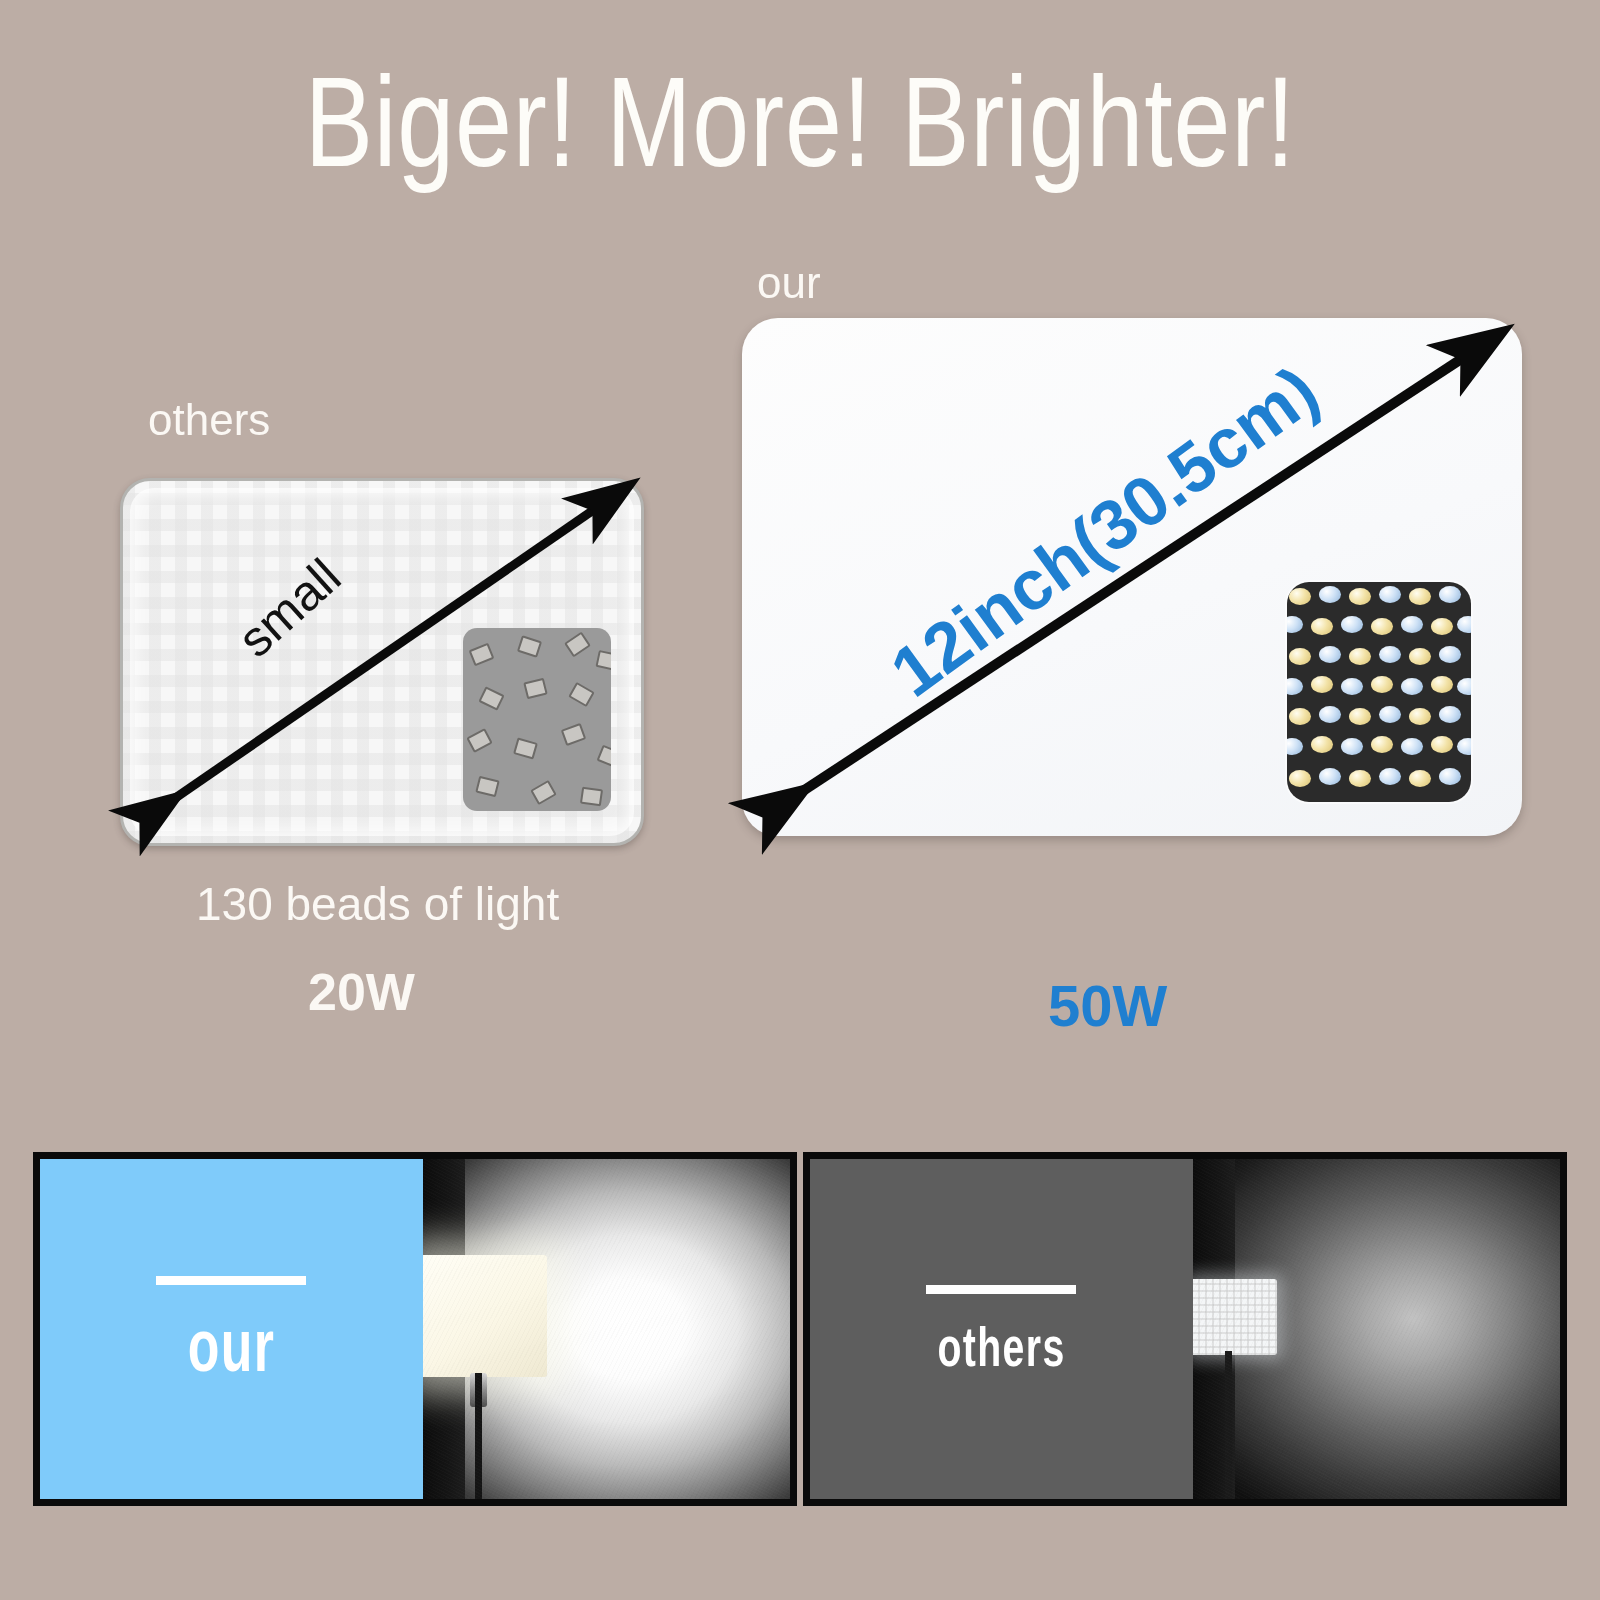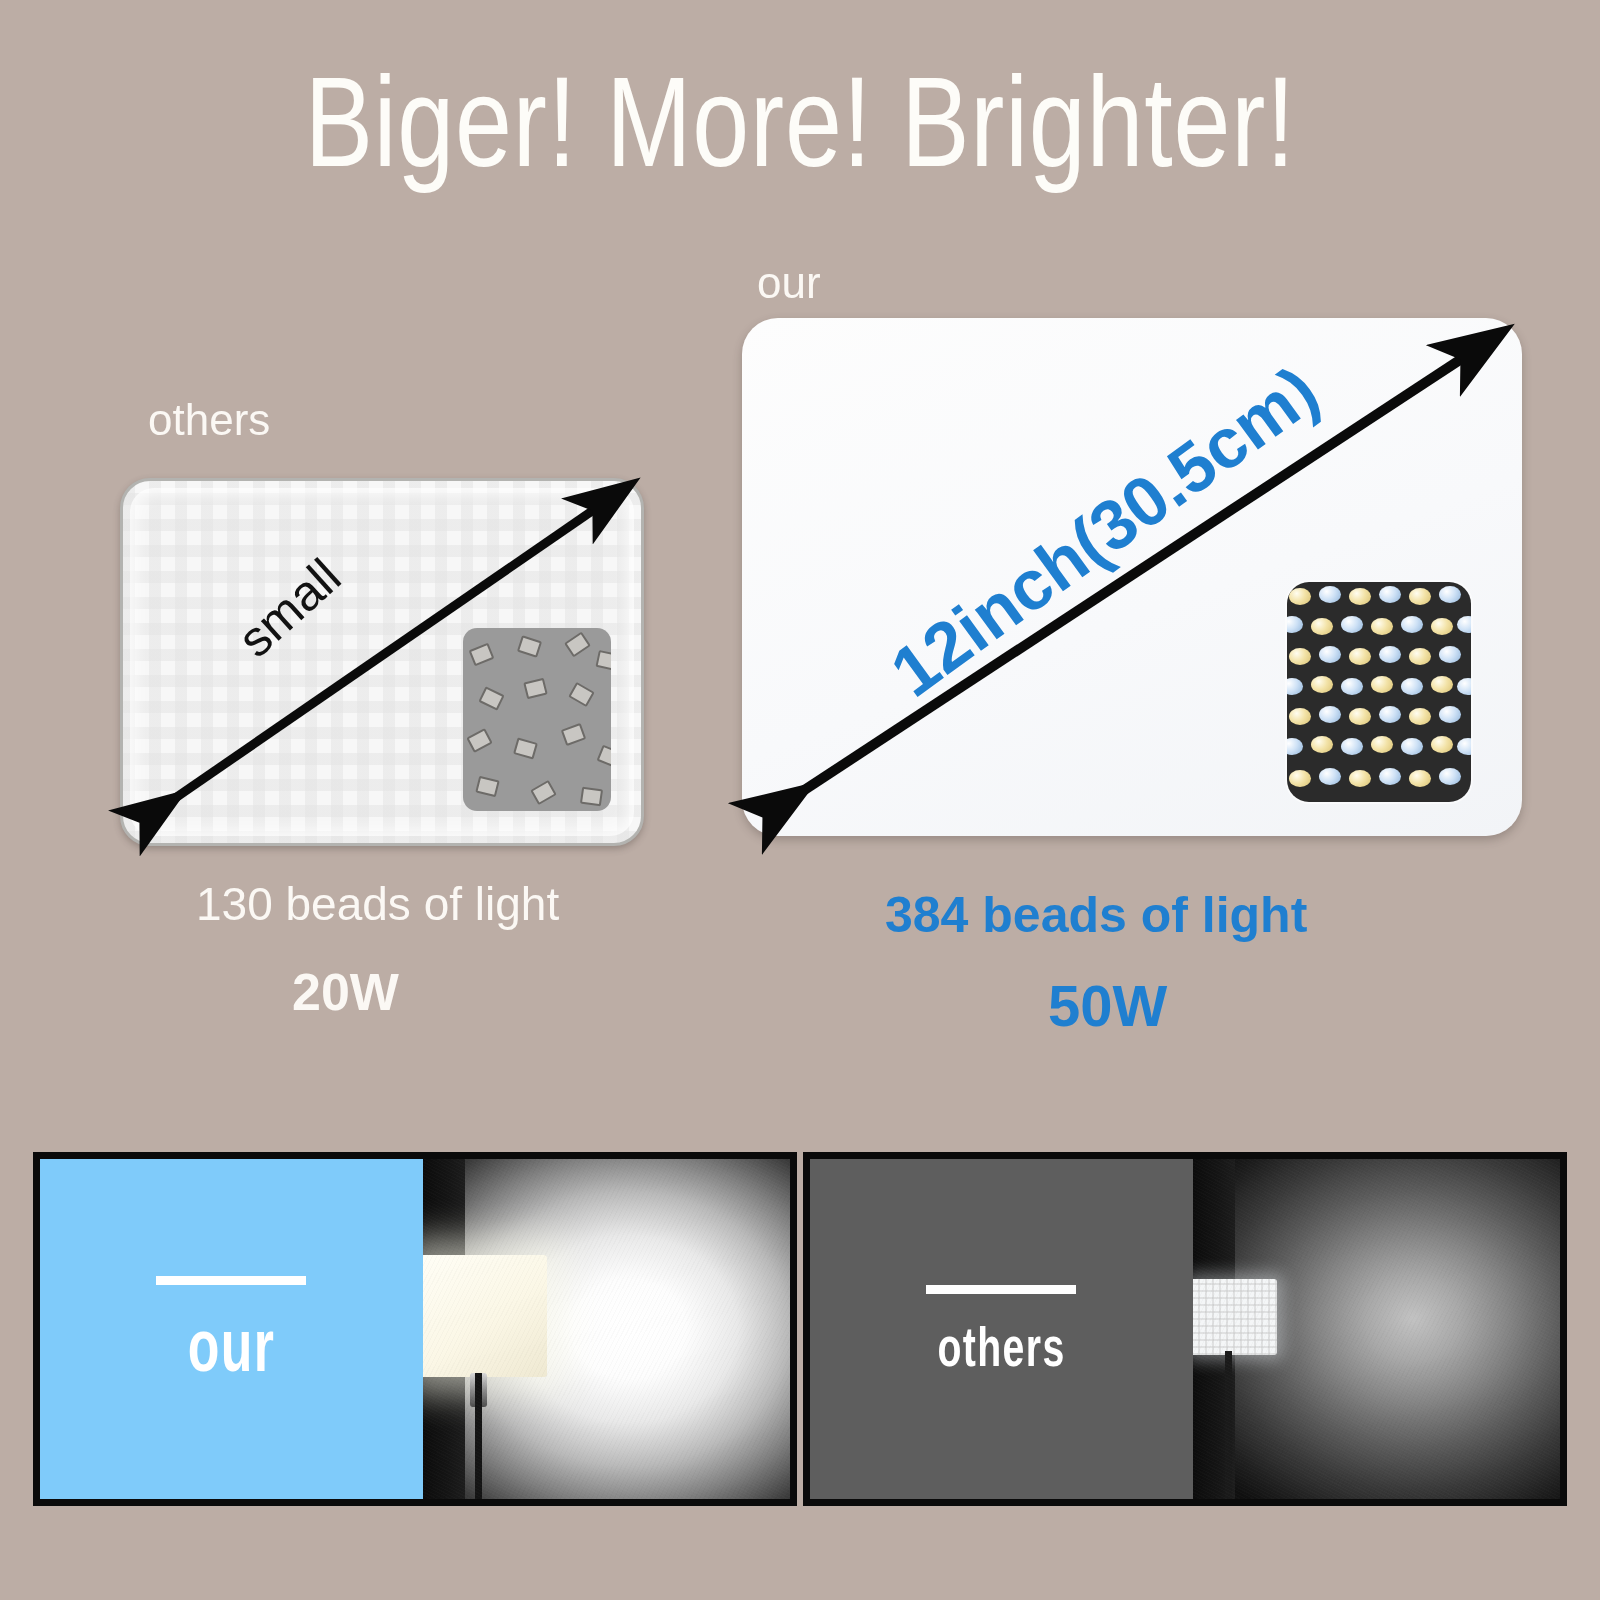--- a/index.html
+++ b/index.html
@@ -166,21 +166,21 @@
     position: absolute;
     white-space: nowrap;
     font-weight: 400;
   }
   .cap-others-beads {
     left: 196px; top: 877px;
     color: #fbf8f4;
     font-size: 46px;
   }
   .cap-others-watt {
-    left: 292px; top: 962px;
+    left: 308px; top: 962px;
     color: #fbf8f4;
     font-size: 52px;
     font-weight: 700;
   }
   .cap-our-beads {
     left: 885px; top: 886px;
     color: #1f7fd0;
     font-size: 50px;
     font-weight: 700;
   }
@@ -399,21 +399,20 @@
     <div class="bead y" style="left:2px;top:188px;"></div>
     <div class="bead b" style="left:32px;top:186px;"></div>
     <div class="bead y" style="left:62px;top:188px;"></div>
     <div class="bead b" style="left:92px;top:186px;"></div>
     <div class="bead y" style="left:122px;top:188px;"></div>
     <div class="bead b" style="left:152px;top:186px;"></div>
   </div>
 
   <div class="dim-inch">12inch(30.5cm)</div>
 
-  <div class="cap cap-our-beads">384 beads of light</div>
   <div class="cap cap-our-watt">50W</div>
 
   <svg class="arrow-svg" viewBox="0 0 1600 1600">
     <defs>
       <marker id="ah" markerWidth="9" markerHeight="9" refX="4.2" refY="3.1" orient="auto" markerUnits="strokeWidth">
         <path d="M0,0 L8.6,3.1 L0,6.2 L2.1,3.1 Z" fill="#0a0a0a"></path>
       </marker>
     </defs>
 
     <line x1="155" y1="812" x2="608" y2="500" stroke="#0a0a0a" stroke-width="9" marker-start="url(#ah)" marker-end="url(#ah)"></line>

